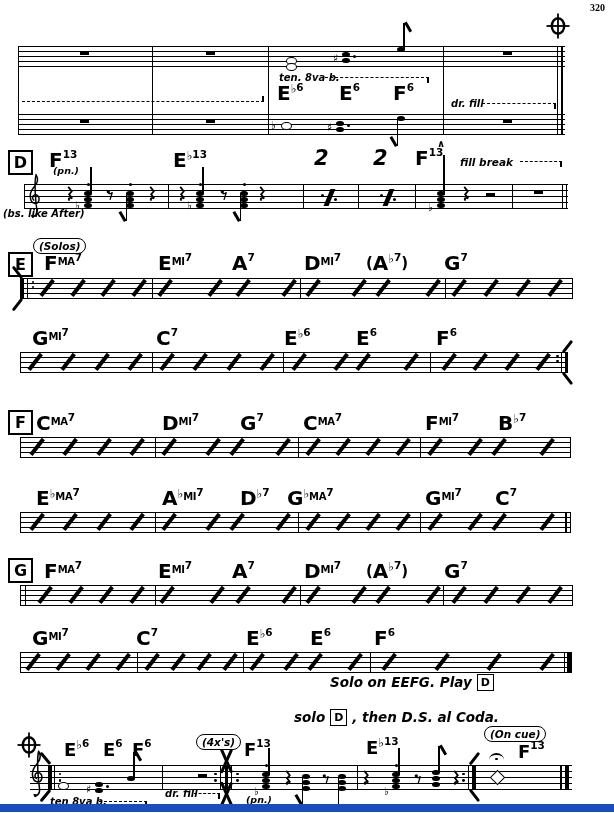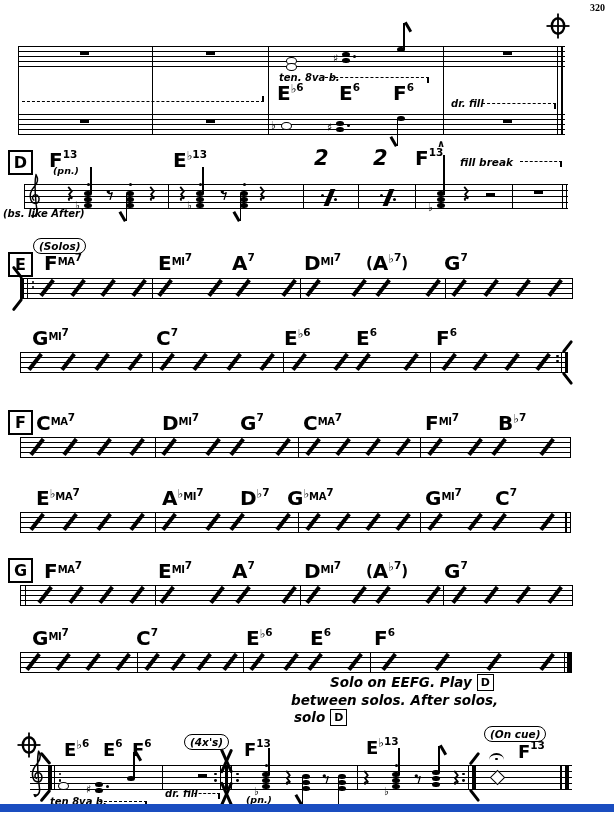--- a/index.html
+++ b/index.html
@@ -463,26 +463,24 @@
         <span class="sl"></span>
         <span class="sl"></span>
         <span class="sl"></span>
       </div>
   </div>
 
   <div class="cline" style="left:330px;top:674px">
     <span class="ctext">Solo on EEFG.  Play</span>
     <span class="ibox">D</span>
   </div>
-  <div class="cline" style="left:291px;top:692px">
-    <span class="ctext">between solos.  After solos,</span>
-  </div>
   <div class="cline" style="left:294px;top:709px">
     <span class="ctext">solo</span>
     <span class="ibox">D</span>
+    <span class="ctext">, then D.S. al Coda.</span>
   </div>
 
   <div class="abs" style="left:0;top:726px;width:614px;height:87px">
     <svg class="abs" style="left:16px;top:6px" width="26" height="26">
         <use href="#sym-coda"></use>
       </svg>
     <svg class="abs" style="left:28px;top:22px" width="17" height="54">
         <use href="#sym-clef"></use>
       </svg>
     <div class="staff st6" style="left:30px;top:39px;width:542px;height:25px"></div>
@@ -515,21 +513,21 @@
     <span class="rdot" style="left:214px;top:53px"></span>
     <div class="bl" style="left:220px;top:39px;height:25px"></div>
     <div class="bl thk" style="left:224.5px;top:39px;height:25px"></div>
     <div class="bl" style="left:231px;top:39px;height:25px"></div>
     <span class="rdot" style="left:236px;top:46.5px"></span>
     <span class="rdot" style="left:236px;top:53px"></span>
     <span class="wing" style="left:225px;top:22px;height:26px;transform:rotate(24deg)"></span>
     <span class="wing" style="left:225px;top:22px;height:26px;transform:rotate(-24deg)"></span>
     <span class="wing" style="left:225px;top:55px;height:26px;transform:rotate(24deg)"></span>
     <span class="wing" style="left:225px;top:55px;height:26px;transform:rotate(-24deg)"></span>
-    <div class="pill" style="left:184px;top:8px">(4x's)</div>
+    <div class="pill" style="left:196px;top:8px">(4x's)</div>
 
     <div class="chord sm" style="left:244px;top:12px"><span class="cr">F</span><span class="cs">13</span></div>
     <div class="htext" style="left:246px;top:68px;font-size:9.5px">(pn.)</div>
     <span class="acc" style="left:254px;top:60px">♭</span>
     <span class="nch h3 up" style="left:262px;top:46px"></span>
     <span class="dot" style="left:265px;top:38px"></span>
     <svg class="abs" style="left:284px;top:44px" width="8" height="15">
         <use href="#sym-qrest"></use>
       </svg>
     <span class="nch h3 dn fldn" style="left:302px;top:48px"></span>

